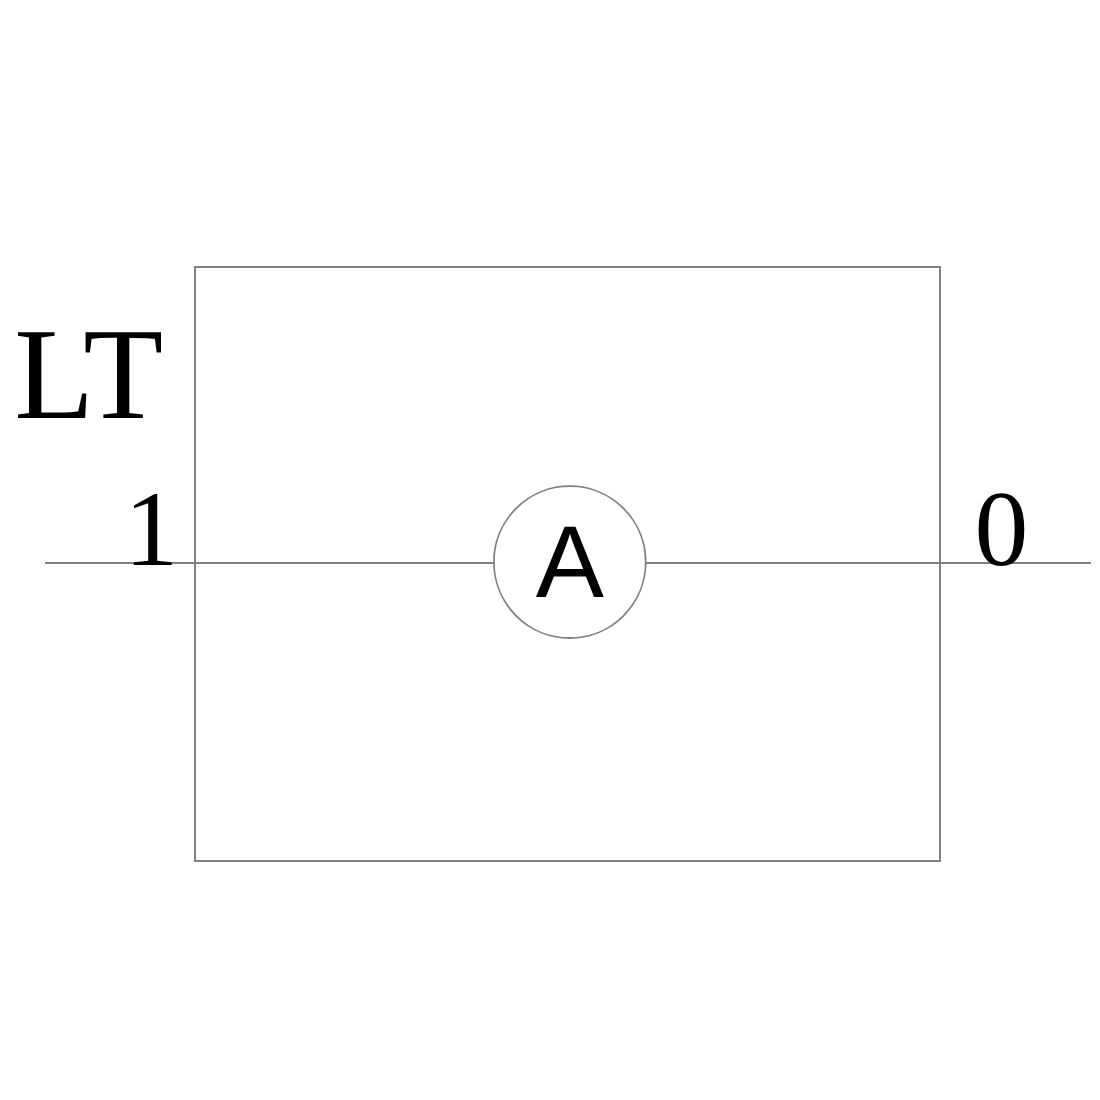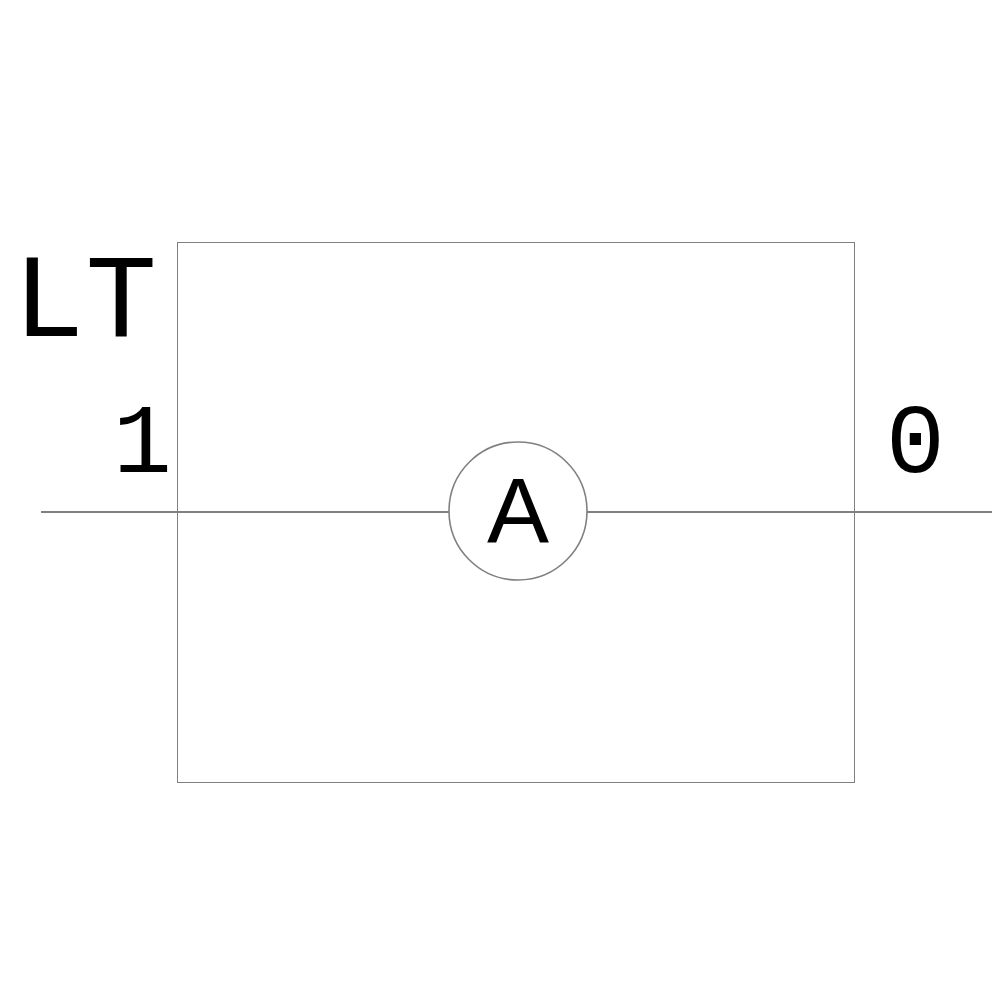--- a/index.html
+++ b/index.html
@@ -21,25 +21,26 @@
     position: absolute;
     left: 0;
     top: 0;
     width: 1000px;
     height: 1000px;
     display: block;
   }
   .label {
     position: absolute;
     color: #000000;
-    font-family: Liberation Mono, monospace;
+    font-family: Liberation Serif, serif;
     font-weight: 400;
     line-height: 1;
     white-space: pre;
     user-select: none;
+    margin-top: 36px;
   }
   #label-lt {
     left: 13px;
     top: 245px;
     font-size: 119px;
     letter-spacing: 1px;
   }
   #label-tag-left {
     left: 113px;
     top: 397px;

